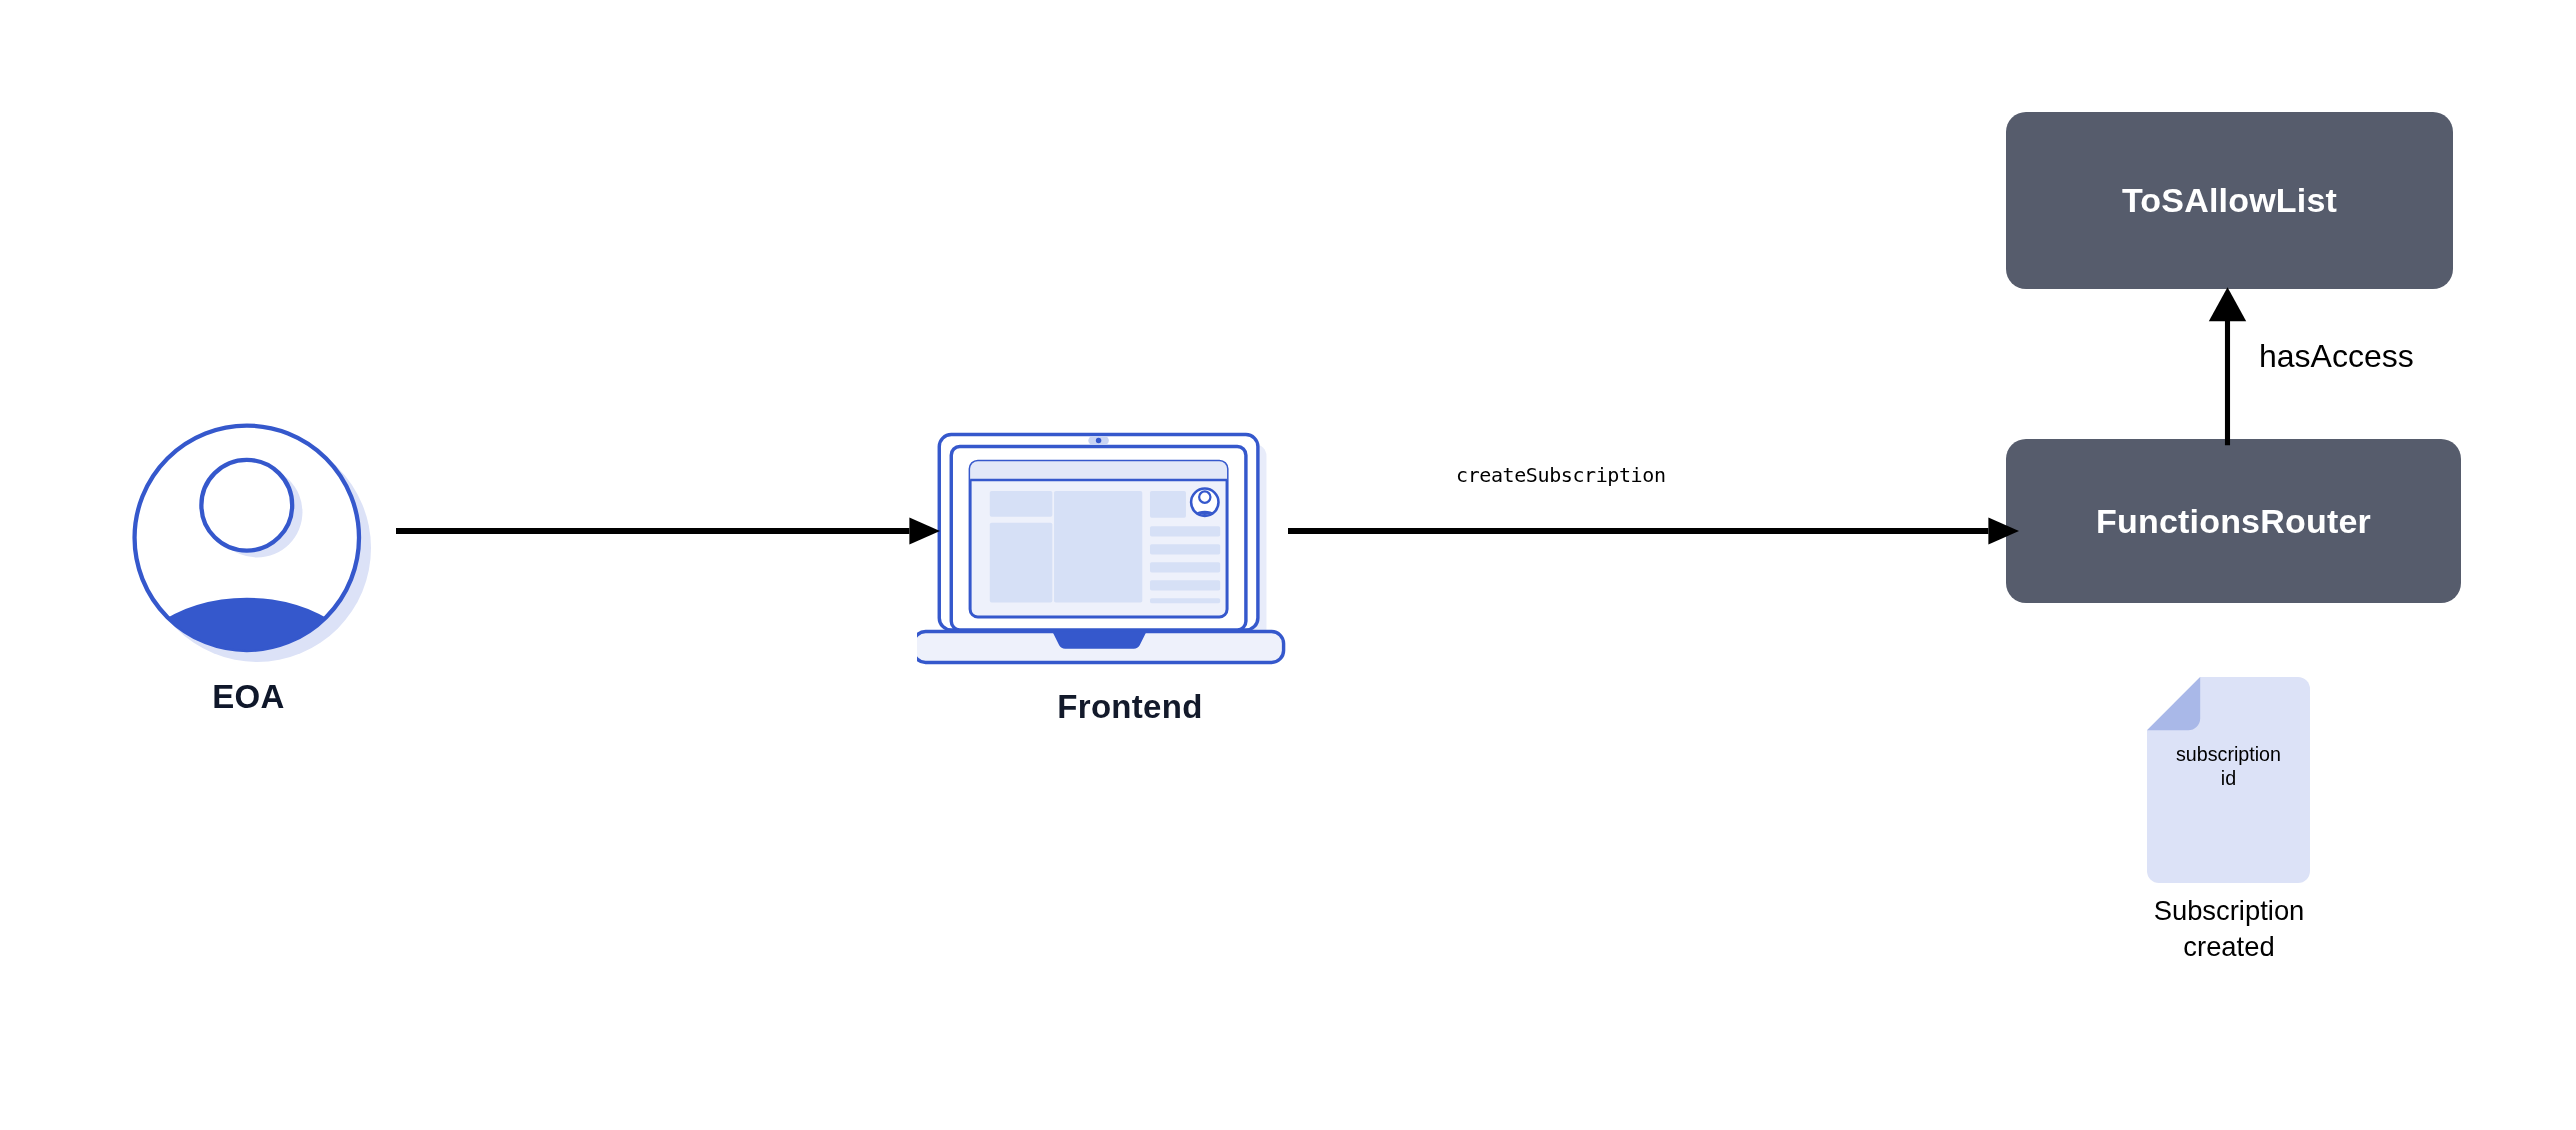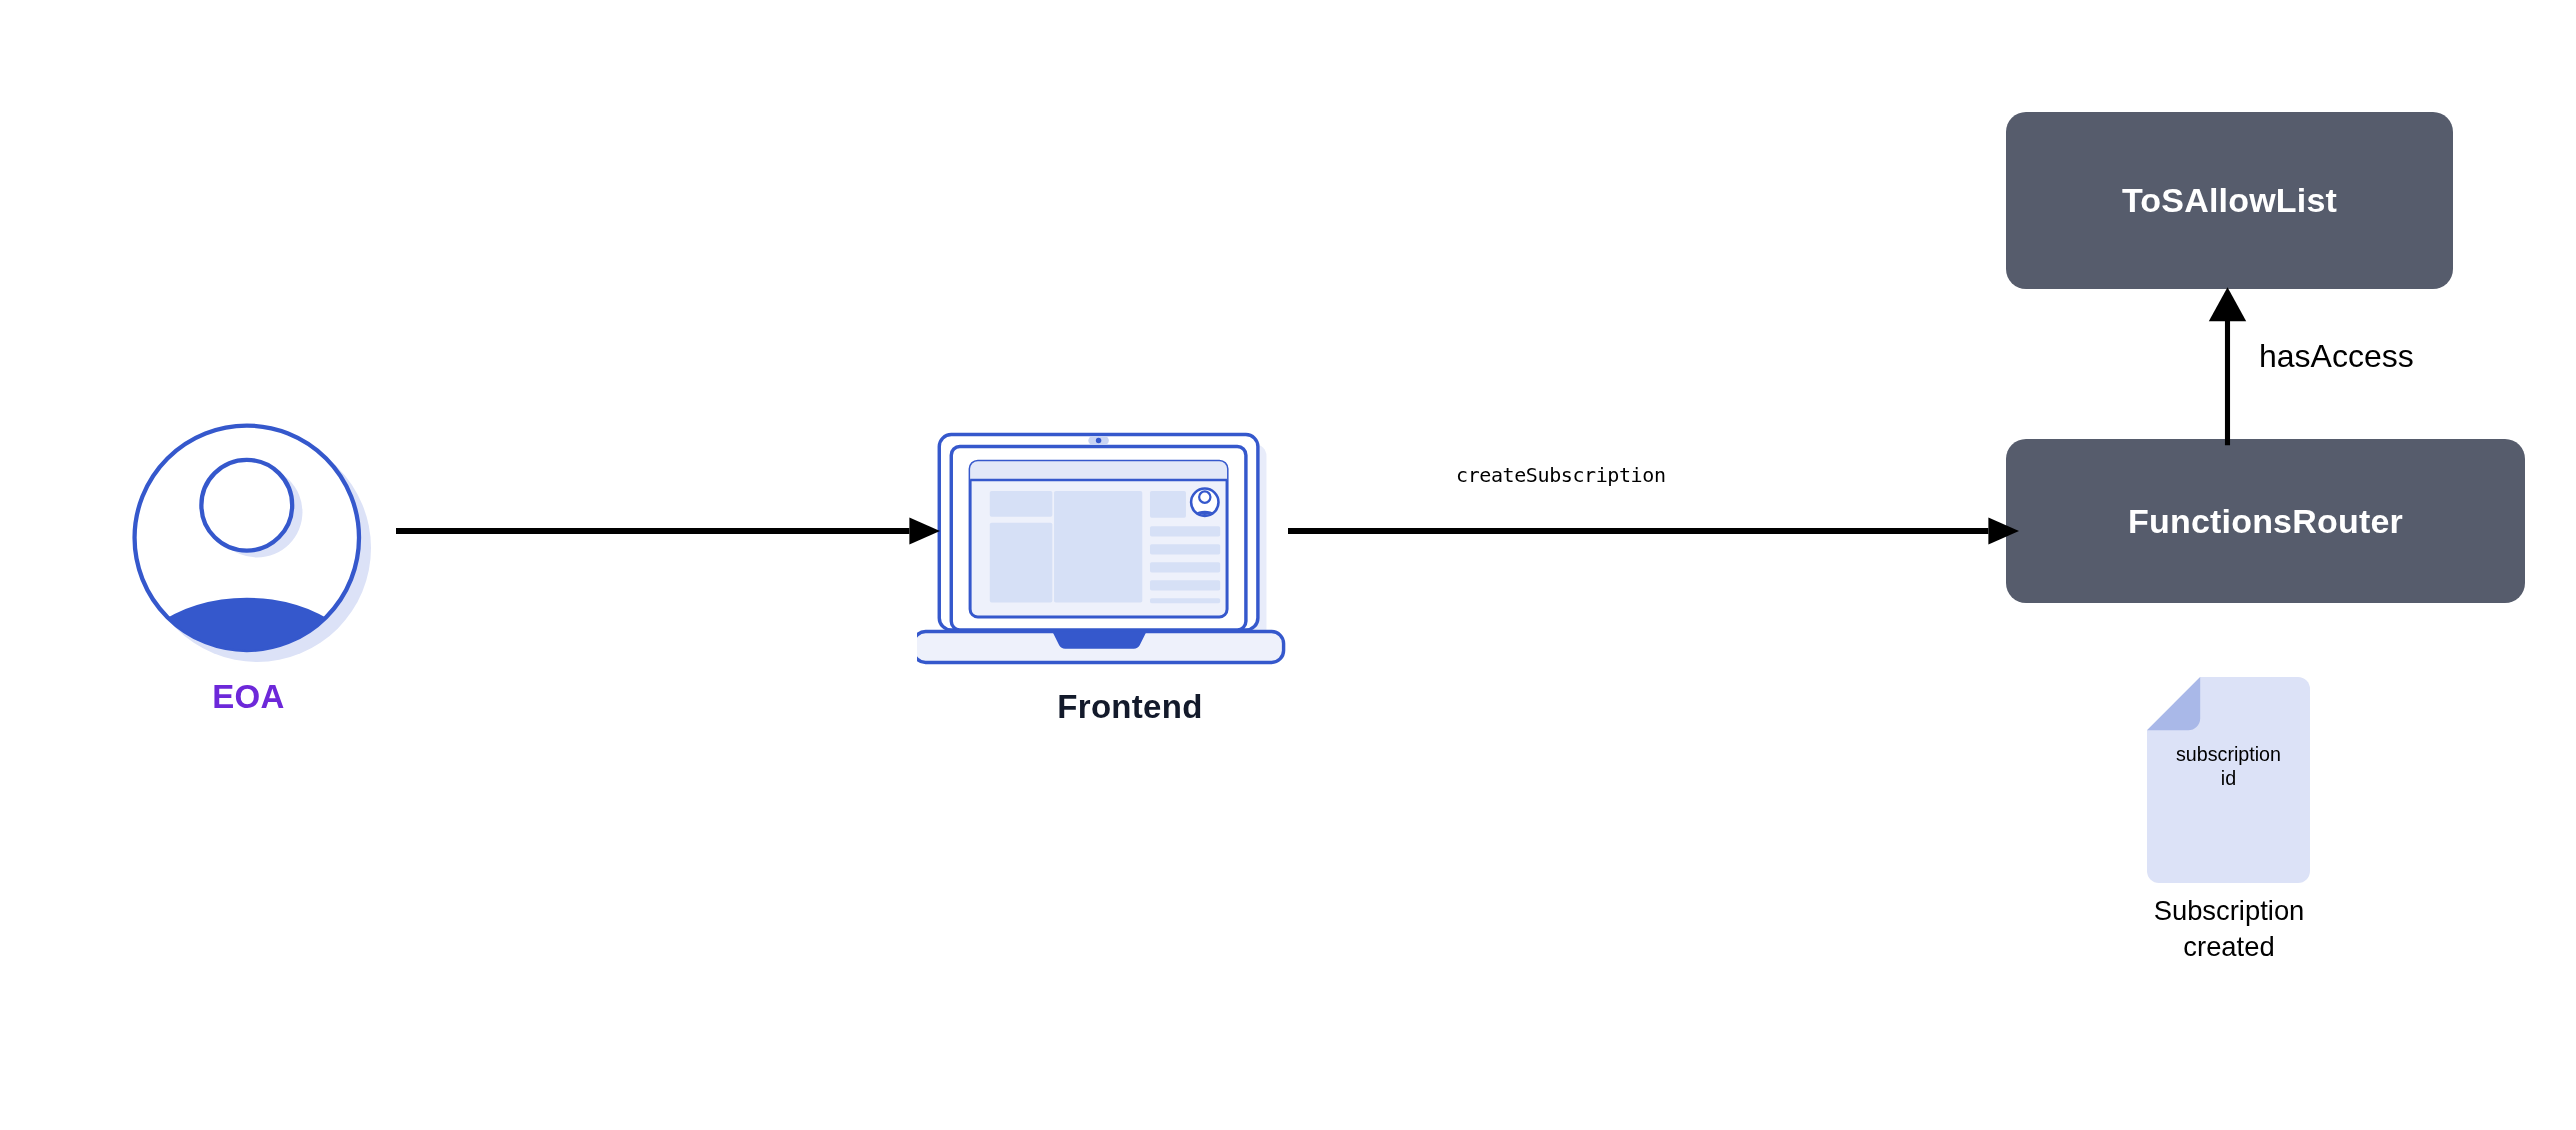--- a/index.html
+++ b/index.html
@@ -40,21 +40,21 @@
     height: 257px;
   }
   #eoa-label {
     position: absolute;
     left: 0;
     top: 267px;
     width: 257px;
     text-align: center;
     font-size: 33px;
     font-weight: bold;
-    color: #6d28d9;
+    color: #0f172a;
     letter-spacing: 0.4px;
   }
 
   
   #frontend-node {
     left: 917px;
     top: 420px;
     width: 394px;
     height: 343px;
   }
@@ -91,21 +91,21 @@
   }
   #tos-allow-list-box {
     left: 2006px;
     top: 112px;
     width: 447px;
     height: 177px;
   }
   #functions-router-box {
     left: 2006px;
     top: 439px;
-    width: 519px;
+    width: 455px;
     height: 164px;
   }
 
   
   .arrow-svg {
     position: absolute;
     overflow: visible;
   }
   #arrow-eoa-frontend {
     left: 394px;

